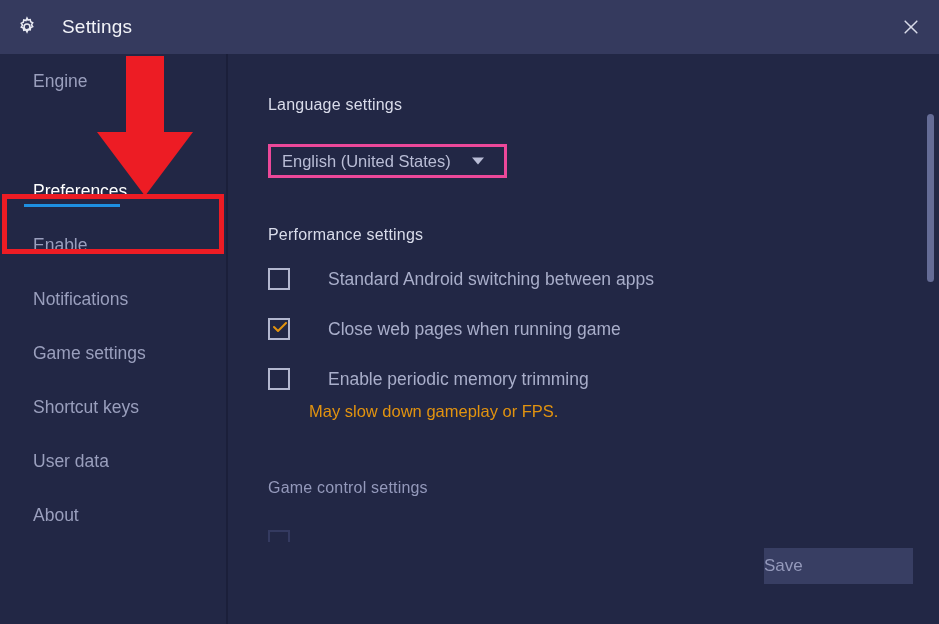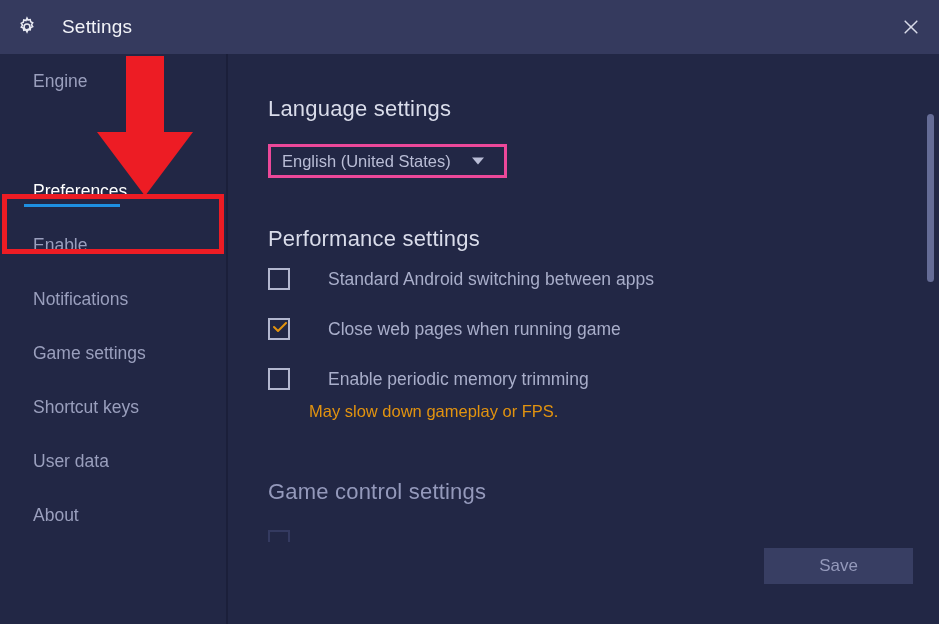--- a/index.html
+++ b/index.html
@@ -76,21 +76,21 @@
 
   
   #content {
     position:absolute; left:228px; top:54px;
     width:711px; height:570px;
     background:#222745;
     overflow:hidden;
   }
   .section-heading {
     position:absolute;
-    font-size:22px;
+    font-size:16px;
     color:#d9dcea;
     letter-spacing:.2px;
   }
   #language-heading { left:40px; top:42px; }
   #performance-heading { left:40px; top:172px; }
   #gamecontrol-heading { left:40px; top:425px; color:#9499bb; }
 
   
   #language-select {
     position:absolute; left:40px; top:90px;
@@ -154,21 +154,21 @@
     border:2px solid #343a60;
     border-bottom:none;
     overflow:hidden;
   }
 
   
   #save-button {
     position:absolute; left:764px; top:548px;
     width:149px; height:36px;
     background:#383e63;
-    display:flex; align-items:center; justify-content:center;
+    display:flex; align-items:center; justify-content:flex-start;
     font-size:17px;
     color:#9499bb;
     cursor:pointer;
   }
 
   
   #scrollbar-track {
     position:absolute; right:2px; top:56px;
     width:9px; height:566px;
     background:transparent;

